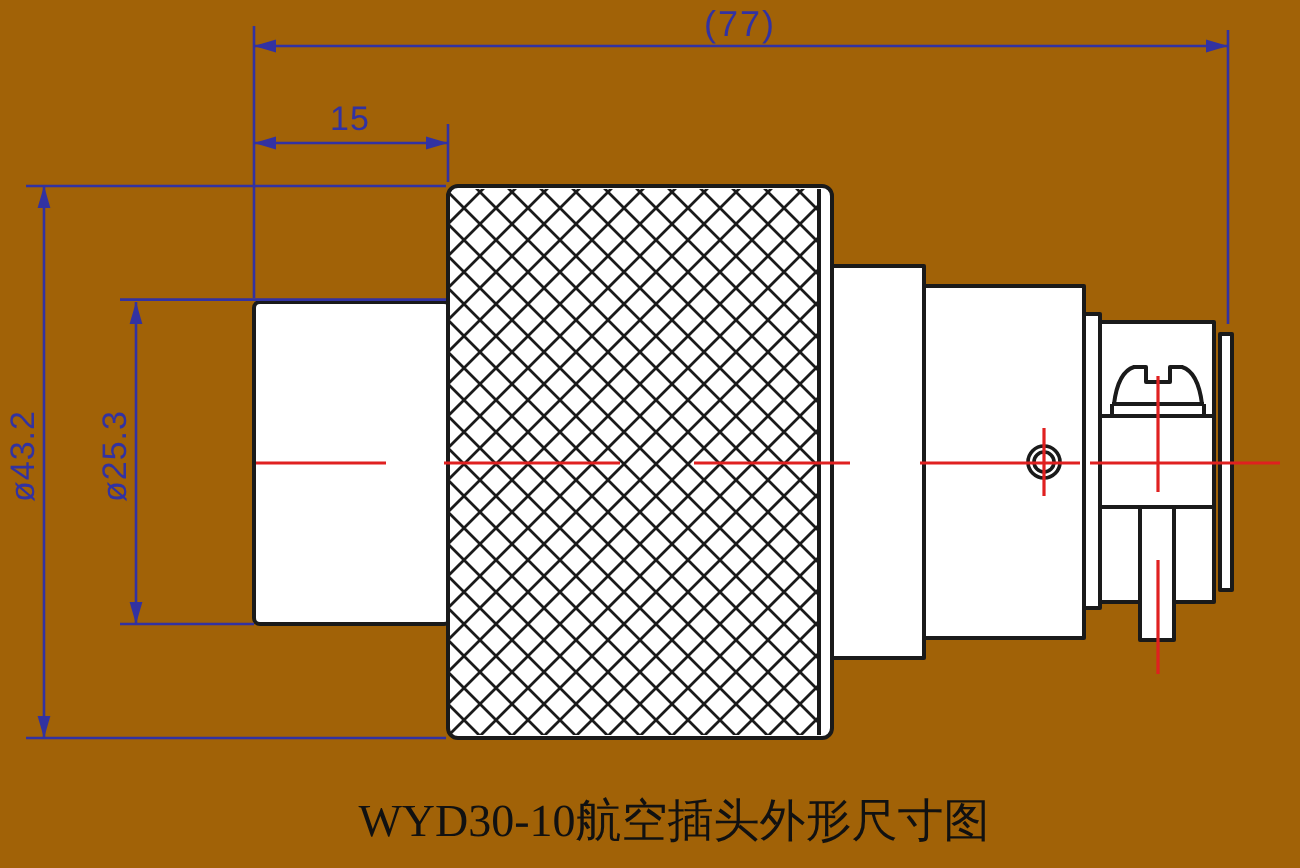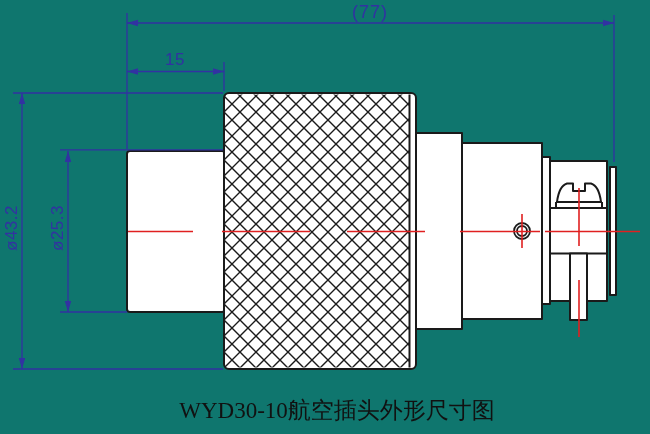--- a/index.html
+++ b/index.html
@@ -1,16 +1,16 @@
 <!DOCTYPE html>
 <html><head>
 <meta charset="utf-8">
 <style>
   html,body{margin:0;padding:0;background:#ffffff;}
-  .canvas{position:relative;width:650px;height:434px;background:#0f766e;overflow:hidden;
+  .canvas{position:relative;width:650px;height:434px;background:#a16207;overflow:hidden;
           font-family:"Liberation Sans", sans-serif;}
   svg{display:block;}
   .ol{stroke:#1a1a1a;stroke-width:2;fill:#ffffff;stroke-linejoin:round;}
   .ol-open{stroke:#1a1a1a;stroke-width:2;fill:none;stroke-linejoin:round;}
   .ol-thin{stroke:#1a1a1a;stroke-width:1.8;fill:none;}
   .red{stroke:#e02020;stroke-width:1.6;fill:none;}
   .blu{stroke:#3232a2;stroke-width:1.3;fill:none;}
   .blu-fill{fill:#3232a2;stroke:none;}
   text.dim{fill:#3232a2;font-family:"Liberation Sans", sans-serif;font-size:17px;letter-spacing:0.5px;}
   text.dim-big{fill:#3232a2;font-family:"Liberation Sans", sans-serif;font-size:18px;letter-spacing:1px;}

